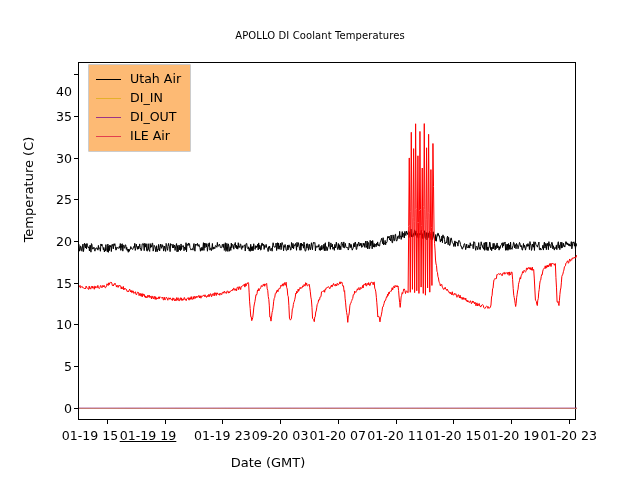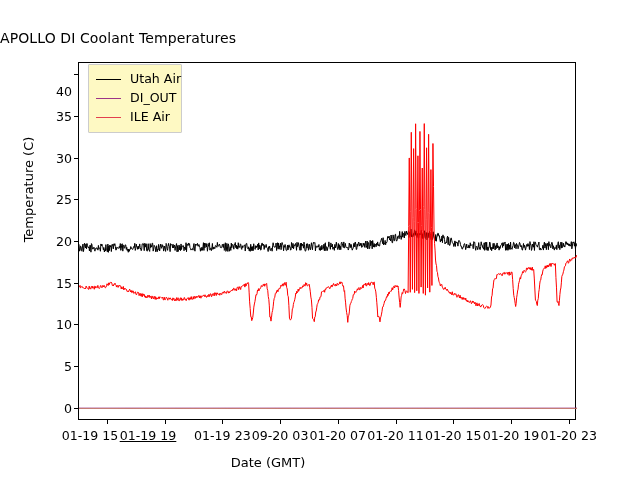--- a/index.html
+++ b/index.html
@@ -1,22 +1,22 @@
 <!DOCTYPE html>
 <html><head>
 <meta charset="utf-8">
 <style>
   html,body{margin:0;padding:0;background:#ffffff;}
   body{width:640px;height:480px;overflow:hidden;
        font-family:"DejaVu Sans","Liberation Sans",sans-serif;color:#000;}
   #figure{position:relative;width:640px;height:480px;background:#ffffff;}
 
   #chart-title{
-    position:absolute;left:0;top:30px;width:640px;text-align:left;
-    font-size:14px;color:#000;letter-spacing:0.1px;
+    position:absolute;left:0;top:30px;width:640px;text-align:center;
+    font-size:10px;color:#000;letter-spacing:0.1px;
   }
 
   
   #plot-frame{
     position:absolute;left:78px;top:62px;width:498px;height:358px;
     border:1.05px solid #000;box-sizing:border-box;background:transparent;
   }
   #plot-svg{position:absolute;left:0;top:0;width:498px;height:358px;display:block;}
 
   #ylabel{
@@ -34,22 +34,22 @@
   #ytick-labels{position:absolute;left:0px;top:0;width:72px;height:480px;}
   .ytick-mark{position:absolute;left:74px;width:4px;height:1px;background:#000;}
 
   .xtick-label{position:absolute;top:428px;font-size:12.6px;color:#000;
      transform:translateX(-50%);white-space:nowrap;}
   .xtick-mark{position:absolute;top:420px;width:1px;height:4px;background:#000;}
 
   
   #legend{
     position:absolute;left:88px;top:64px;
-    background:#fef9c3;border:0.9px solid #cccccc;border-radius:1px;
-    padding:5px 0 5px 7px;
+    background:#fdba74;border:0.9px solid #cccccc;border-radius:1px;
+    padding:5px 9px 5px 7px;
   }
   .legend-row{display:flex;align-items:center;height:19px;}
   .legend-swatch{width:25px;height:0;border-top-width:1.5px;border-top-style:solid;
      margin-right:9px;flex:0 0 25px;}
   .legend-text{font-size:12.6px;color:#000;line-height:1;white-space:nowrap;}
 </style>
 </head>
 <body>
 
 <div id="figure">
@@ -90,20 +90,24 @@
         <polyline points="0.00,224.23 0.51,223.91 1.02,222.38 1.53,224.76 2.04,224.46 2.55,223.69 3.06,223.28 3.57,224.62 4.08,224.75 4.59,224.83 5.09,225.19 5.60,225.86 6.11,225.02 6.62,225.78 7.13,223.04 7.64,224.39 8.15,224.62 8.66,225.25 9.17,226.10 9.68,226.43 10.19,223.12 10.70,225.52 11.21,225.25 11.72,226.15 12.23,223.56 12.74,223.36 13.25,225.24 13.76,223.15 14.26,224.45 14.77,224.53 15.28,226.27 15.79,223.07 16.30,223.37 16.81,225.11 17.32,223.69 17.83,224.24 18.34,224.62 18.85,222.37 19.36,224.86 19.87,224.94 20.38,225.50 20.89,224.63 21.40,222.75 21.91,222.43 22.42,223.78 22.93,224.79 23.44,223.76 23.94,222.28 24.45,224.00 24.96,222.81 25.47,222.63 25.98,224.58 26.51,224.67 27.03,224.25 27.56,222.44 28.08,220.75 28.61,221.97 29.13,222.62 29.66,219.83 30.18,221.74 30.71,219.88 31.23,219.39 31.76,220.13 32.28,219.20 32.81,219.96 33.33,222.59 33.86,222.12 34.38,223.03 34.91,221.13 35.43,221.49 35.96,220.11 36.48,221.42 37.01,222.10 37.53,224.07 38.06,222.21 38.58,223.08 39.11,224.45 39.63,223.02 40.15,222.09 40.68,223.18 41.20,222.65 41.73,223.15 42.25,225.97 42.78,223.89 43.30,225.41 43.83,226.04 44.35,223.48 44.88,227.00 45.40,225.11 45.93,225.72 46.45,225.54 46.98,226.61 47.50,226.49 48.03,228.48 48.55,228.55 49.08,227.80 49.60,228.79 50.13,227.33 50.65,226.16 51.18,227.28 51.70,229.00 52.23,227.43 52.75,229.65 53.28,229.47 53.80,227.65 54.33,228.13 54.85,230.57 55.38,230.09 55.90,229.38 56.43,228.73 56.95,231.18 57.48,231.86 58.00,230.57 58.53,229.22 59.05,229.54 59.58,229.46 60.10,232.69 60.63,230.92 61.15,230.17 61.68,232.86 62.20,233.20 62.73,230.68 63.25,233.86 63.78,230.61 64.30,231.07 64.83,232.58 65.35,231.47 65.88,234.14 66.40,232.93 66.91,234.91 67.42,233.59 67.93,234.89 68.44,234.30 68.95,232.00 69.46,233.36 69.97,234.24 70.48,232.36 70.99,234.54 71.49,233.44 72.00,233.49 72.51,235.95 73.02,232.91 73.53,233.99 74.04,235.22 74.55,235.93 75.06,233.22 75.57,233.67 76.08,236.31 76.59,233.70 77.10,236.51 77.61,234.78 78.12,236.04 78.63,235.19 79.14,235.67 79.65,233.84 80.16,235.83 80.66,233.94 81.17,233.74 81.68,234.27 82.19,234.80 82.70,234.91 83.21,234.91 83.72,234.13 84.23,236.78 84.74,237.02 85.25,234.15 85.76,236.68 86.27,236.77 86.78,235.61 87.29,234.09 87.80,234.80 88.31,235.67 88.82,237.28 89.33,235.13 89.84,234.65 90.34,235.03 90.85,236.33 91.36,234.83 91.87,236.09 92.38,236.57 92.89,236.05 93.40,237.51 93.91,234.83 94.42,236.36 94.93,235.36 95.44,237.79 95.95,237.04 96.46,236.34 96.97,237.97 97.48,234.66 97.99,236.91 98.50,237.06 99.01,234.68 99.52,236.57 100.02,238.06 100.53,237.60 101.04,235.29 101.55,234.84 102.06,237.18 102.57,234.89 103.08,237.61 103.59,236.12 104.10,236.91 104.61,236.93 105.12,234.56 105.63,234.71 106.14,236.84 106.65,236.27 107.16,237.68 107.67,235.83 108.18,235.55 108.69,235.32 109.19,234.58 109.70,236.85 110.21,237.13 110.72,234.85 111.23,234.57 111.74,236.38 112.25,233.58 112.76,236.18 113.27,236.24 113.78,236.25 114.29,233.58 114.80,236.10 115.31,234.58 115.82,233.23 116.33,235.35 116.84,234.02 117.35,233.25 117.86,234.70 118.37,233.54 118.87,234.00 119.38,233.21 119.89,232.39 120.40,234.97 120.91,232.93 121.42,232.93 121.93,235.22 122.44,233.09 122.95,232.97 123.46,233.14 123.97,233.26 124.48,232.23 124.99,232.43 125.50,233.53 126.01,231.76 126.52,233.45 127.03,233.31 127.54,234.41 128.05,232.78 128.55,232.62 129.06,233.91 129.57,231.62 130.08,231.37 130.59,233.54 131.10,231.16 131.61,230.67 132.12,232.70 132.63,233.72 133.14,231.37 133.65,232.29 134.16,230.39 134.67,231.39 135.18,232.98 135.69,229.75 136.20,229.71 136.71,230.96 137.22,232.58 137.72,229.93 138.23,229.84 138.74,231.00 139.25,231.68 139.76,231.12 140.27,230.44 140.78,232.28 141.29,230.68 141.80,230.15 142.31,231.37 142.82,231.64 143.33,229.38 143.84,229.40 144.35,229.11 144.86,230.31 145.37,228.13 145.88,228.89 146.39,229.88 146.90,229.88 147.40,230.38 147.91,228.37 148.42,227.80 148.93,228.78 149.44,230.13 149.95,228.53 150.46,229.75 150.97,228.86 151.48,227.97 151.99,228.19 152.50,227.50 153.01,228.03 153.52,226.38 154.03,227.17 154.54,225.27 155.05,225.25 155.56,226.83 156.07,227.51 156.57,225.96 157.08,225.95 157.59,227.76 158.10,224.43 158.61,224.30 159.12,223.80 159.63,226.69 160.14,225.37 160.65,223.66 161.16,225.02 161.67,226.55 162.19,223.57 162.72,223.54 163.24,222.96 163.77,222.92 164.29,222.10 164.82,222.17 165.34,221.15 165.87,224.12 166.39,220.61 166.92,223.09 167.44,221.98 167.98,220.30 168.53,220.94 169.07,219.41 169.61,220.49 170.11,229.14 170.62,238.82 171.20,245.52 171.77,253.77 172.26,253.82 172.74,257.65 173.22,256.53 173.76,254.48 174.30,250.02 174.84,244.16 175.38,240.95 175.92,238.66 176.47,235.09 177.01,231.58 177.55,231.96 178.03,230.74 178.51,227.14 178.99,227.93 179.47,225.63 179.95,227.89 180.43,226.17 180.92,226.13 181.40,225.00 181.88,224.28 182.36,222.54 182.84,223.49 183.32,223.43 183.80,223.17 184.28,221.39 184.77,222.43 185.25,220.89 185.73,223.28 186.21,221.22 186.69,221.34 187.17,221.11 187.65,220.45 188.19,225.85 188.73,227.34 189.28,233.63 189.82,236.39 190.32,242.85 190.83,254.07 191.41,253.95 191.98,258.13 192.52,254.22 193.07,249.51 193.61,247.42 194.15,243.78 194.69,238.24 195.23,235.35 195.77,234.29 196.31,230.63 196.83,229.76 197.34,230.12 197.86,227.37 198.38,227.03 198.89,228.82 199.41,227.48 199.92,225.92 200.44,225.00 200.95,225.57 201.47,223.78 201.98,222.13 202.50,223.14 203.01,222.69 203.53,220.89 204.05,223.17 204.56,220.70 205.08,221.27 205.59,219.64 206.11,222.37 206.62,220.84 207.14,219.21 207.68,224.46 208.22,225.96 208.76,232.36 209.30,233.69 209.88,242.69 210.46,255.05 210.94,256.12 211.42,257.13 211.90,256.22 212.39,255.72 212.88,251.21 213.37,245.68 213.87,245.40 214.36,241.46 214.84,239.41 215.32,238.27 215.80,236.28 216.28,233.97 216.76,230.20 217.24,230.86 217.72,228.21 218.21,229.80 218.69,228.65 219.17,226.05 219.65,228.28 220.13,226.91 220.61,225.84 221.09,224.42 221.57,225.51 222.08,224.53 222.58,225.20 223.09,224.89 223.59,222.96 224.10,222.85 224.61,223.58 225.11,221.45 225.62,222.61 226.12,223.09 226.63,219.67 227.14,221.69 227.66,220.26 228.17,222.86 228.69,222.73 229.20,222.32 229.72,221.84 230.23,221.26 230.78,224.80 231.32,228.79 231.86,234.14 232.40,236.82 232.98,244.34 233.55,255.26 234.13,256.11 234.71,256.70 235.29,258.67 235.77,253.96 236.25,253.68 236.73,249.01 237.21,248.02 237.69,244.86 238.17,241.67 238.66,240.64 239.14,239.58 239.62,236.82 240.10,237.23 240.58,236.88 241.06,233.89 241.54,233.95 242.02,233.28 242.50,228.95 243.03,228.75 243.55,228.14 244.08,228.71 244.60,228.21 245.13,227.18 245.65,229.28 246.18,226.09 246.70,226.63 247.23,224.71 247.75,225.11 248.28,224.55 248.80,224.36 249.33,223.54 249.85,224.10 250.38,225.41 250.90,225.77 251.43,224.07 251.95,223.17 252.48,222.08 253.00,224.06 253.53,222.07 254.05,222.44 254.58,220.47 255.10,221.46 255.63,222.49 256.15,223.12 256.68,221.09 257.20,221.74 257.73,222.91 258.25,220.30 258.78,221.37 259.30,221.80 259.83,220.86 260.34,220.87 260.86,218.82 261.37,220.80 261.89,218.90 262.40,219.37 262.92,219.17 263.43,221.56 263.98,223.37 264.52,222.92 265.06,228.32 265.60,227.69 266.08,235.23 266.56,239.15 267.04,244.92 267.62,249.42 268.20,252.58 268.78,259.35 269.30,252.85 269.81,252.58 270.33,248.94 270.85,242.76 271.37,240.64 271.86,240.32 272.34,238.52 272.82,237.48 273.30,235.90 273.78,235.39 274.26,231.63 274.74,231.76 275.22,231.22 275.70,228.03 276.23,228.99 276.75,229.52 277.28,228.43 277.80,227.95 278.33,225.87 278.85,226.98 279.38,225.19 279.90,224.52 280.43,226.66 280.95,226.92 281.48,224.53 282.00,225.32 282.53,225.23 283.05,225.13 283.58,222.51 284.10,225.02 284.63,221.96 285.15,221.08 285.68,221.27 286.20,222.19 286.73,220.01 287.25,223.06 287.73,222.80 288.21,220.44 288.70,220.75 289.18,221.94 289.66,219.56 290.14,220.49 290.62,222.47 291.10,222.47 291.58,219.87 292.10,219.87 292.61,219.02 293.13,219.30 293.64,219.65 294.16,221.77 294.68,219.36 295.19,218.95 295.73,225.19 296.27,226.27 296.82,228.88 297.36,234.34 297.84,239.78 298.32,245.99 298.80,254.01 299.34,253.42 299.88,253.34 300.42,255.08 300.97,258.87 301.48,254.92 302.00,253.48 302.51,251.10 303.03,248.27 303.54,244.12 304.06,243.94 304.57,242.16 305.08,240.49 305.58,237.96 306.09,238.13 306.59,237.34 307.10,235.23 307.61,233.70 308.11,234.16 308.62,231.15 309.12,232.56 309.63,229.41 310.13,230.85 310.64,228.95 311.14,228.68 311.65,228.08 312.15,228.42 312.66,226.86 313.16,224.72 313.67,226.86 314.17,224.83 314.68,223.35 315.16,223.54 315.64,224.97 316.12,222.43 316.60,223.26 317.08,222.83 317.57,223.77 318.05,222.50 318.53,223.95 319.01,223.03 319.59,227.58 320.16,234.92 320.67,239.41 321.17,244.37 321.66,239.66 322.14,233.90 322.62,232.43 323.16,229.60 323.70,230.61 324.24,228.36 324.78,226.01 325.36,226.02 325.94,227.69 326.51,230.54 327.09,228.75 327.67,227.81 328.15,228.49 328.63,229.45 329.11,229.73 329.69,163.44 330.27,94.94 330.77,162.60 331.28,229.29 331.78,148.71 332.29,69.29 332.87,147.05 333.44,226.32 334.02,154.55 334.60,85.63 335.10,158.60 335.61,229.61 336.11,146.52 336.62,60.78 337.20,145.35 337.77,227.79 338.35,159.19 338.93,92.77 339.43,159.46 339.94,230.42 340.44,147.43 340.95,68.42 341.53,146.55 342.10,224.09 342.68,162.77 343.26,105.00 343.76,168.27 344.27,230.43 344.77,143.70 345.28,60.60 345.86,146.48 346.43,232.18 347.01,156.20 347.59,84.78 348.09,156.06 348.60,224.99 349.11,149.63 349.61,71.28 350.19,150.89 350.77,229.18 351.34,168.55 351.92,106.60 352.43,164.64 352.93,222.46 353.44,152.02 353.94,80.51 354.52,123.55 355.10,172.27 355.58,180.69 356.06,187.08 356.54,197.05 357.02,200.99 357.50,202.53 357.98,208.29 358.46,209.41 358.94,213.59 359.43,214.87 359.91,218.18 360.39,219.59 360.87,220.65 361.35,222.97 361.83,221.52 362.31,221.79 362.79,221.33 363.28,224.05 363.76,224.79 364.24,225.82 364.72,226.53 365.20,225.35 365.68,225.93 366.16,224.26 366.64,225.93 367.12,226.28 367.61,227.38 368.09,226.03 368.61,227.04 369.14,228.35 369.66,228.27 370.19,229.79 370.71,229.19 371.24,230.82 371.76,229.27 372.29,230.26 372.81,231.82 373.34,228.76 373.86,231.85 374.38,231.97 374.89,231.82 375.41,230.39 375.92,231.64 376.44,231.12 376.95,230.66 377.47,233.13 377.99,234.29 378.50,233.66 379.02,231.84 379.53,231.74 380.05,233.62 380.56,235.01 381.08,232.20 381.59,235.01 382.11,234.92 382.62,234.40 383.14,236.40 383.66,234.54 384.17,236.46 384.69,234.59 385.20,235.47 385.72,235.58 386.23,236.97 386.75,235.10 387.26,237.97 387.78,237.21 388.30,239.01 388.81,237.40 389.33,238.75 389.84,238.65 390.36,239.56 390.87,238.62 391.39,237.72 391.90,239.18 392.42,240.70 392.94,239.96 393.45,237.94 393.97,239.49 394.48,238.44 395.00,239.67 395.51,240.79 396.03,239.15 396.54,241.59 397.06,242.88 397.58,240.23 398.09,239.85 398.61,242.98 399.12,241.32 399.64,242.30 400.15,240.45 400.67,242.90 401.18,242.84 401.70,244.07 402.21,243.07 402.73,242.10 403.26,241.73 403.78,241.65 404.31,242.49 404.83,244.69 405.35,245.24 405.88,245.57 406.40,245.17 406.93,243.70 407.45,243.29 407.98,243.13 408.50,243.58 408.99,245.46 409.47,243.71 409.95,244.66 410.43,245.03 410.91,244.90 411.39,244.30 411.97,242.00 412.55,233.99 413.12,232.32 413.59,225.64 414.06,225.37 414.53,219.94 415.00,216.73 415.48,216.37 415.96,215.39 416.44,215.67 416.92,216.01 417.41,215.58 417.89,211.58 418.40,211.72 418.92,211.07 419.43,210.70 419.95,210.95 420.46,211.54 420.98,210.44 421.50,210.70 421.98,210.80 422.46,212.23 422.94,212.76 423.42,212.54 423.90,210.11 424.38,210.50 424.86,209.48 425.34,209.38 425.83,211.26 426.31,210.00 426.79,209.91 427.27,209.64 427.75,210.25 428.23,209.68 428.71,211.35 429.19,209.00 429.68,209.63 430.16,212.45 430.64,208.93 431.12,210.95 431.60,211.84 432.08,210.32 432.56,208.85 433.04,209.49 433.62,216.42 434.20,225.48 434.78,232.41 435.24,234.56 435.71,237.11 436.18,240.58 436.65,243.50 437.13,240.75 437.61,234.80 438.10,231.75 438.58,227.99 439.06,226.23 439.54,221.22 440.05,219.23 440.57,217.24 441.09,214.60 441.60,215.96 442.12,212.81 442.63,211.94 443.15,210.74 443.63,208.55 444.11,209.82 444.59,209.55 445.07,207.31 445.55,208.06 446.03,208.51 446.52,208.88 447.00,208.46 447.48,205.12 447.96,205.02 448.44,206.48 448.92,204.89 449.40,205.30 449.88,204.27 450.37,204.95 450.85,206.23 451.33,204.58 451.81,206.74 452.29,205.42 452.77,207.22 453.25,204.06 453.73,207.27 454.21,206.58 454.70,206.51 455.27,215.06 455.85,226.03 456.43,237.11 456.90,237.77 457.37,238.51 457.84,241.11 458.30,242.55 458.79,237.16 459.27,235.66 459.75,229.16 460.23,226.40 460.71,221.14 461.19,217.69 461.71,217.26 462.22,213.50 462.74,211.48 463.25,211.74 463.77,208.07 464.28,206.53 464.80,205.68 465.28,204.92 465.76,205.40 466.24,202.84 466.72,205.40 467.21,203.32 467.69,204.71 468.17,202.07 468.65,203.83 469.13,202.24 469.61,203.95 470.09,202.53 470.57,200.69 471.06,202.56 471.54,200.55 472.02,203.57 472.50,200.55 472.98,201.07 473.46,200.54 473.94,200.24 474.42,201.10 474.90,201.55 475.39,201.10 475.87,202.34 476.35,200.59 476.93,214.53 477.50,224.86 478.08,238.89 478.55,239.32 479.02,238.46 479.49,240.75 479.96,242.57 480.44,237.22 480.92,231.41 481.40,227.06 481.88,224.95 482.36,219.84 482.84,213.45 483.36,212.03 483.87,211.18 484.39,208.71 484.91,207.07 485.42,203.88 485.94,203.16 486.45,202.76 486.93,200.09 487.41,199.66 487.90,199.34 488.38,197.89 488.86,198.08 489.34,200.29 489.82,199.54 490.30,197.11 490.78,195.96 491.26,198.20 491.74,197.79 492.23,196.68 492.71,197.17 493.19,194.98 493.67,195.48 494.15,194.60 494.63,195.24 495.11,195.17 495.59,194.26 496.08,195.00 496.56,194.98 497.04,194.10 497.52,192.46 498.00,193.15" fill="none" stroke="#ff0000" stroke-width="1" stroke-linejoin="round" stroke-linecap="round"></polyline>
       </svg>
   </div>
 
   <div id="legend">
       <div class="legend-row">
         <span class="legend-swatch" style="border-top-color: rgb(0, 0, 0);"></span>
         <span class="legend-text">Utah Air</span>
       </div>
       <div class="legend-row">
+        <span class="legend-swatch" style="border-top-color: rgb(229, 176, 43);"></span>
+        <span class="legend-text">DI_IN</span>
+      </div>
+      <div class="legend-row">
         <span class="legend-swatch" style="border-top-color: rgb(156, 53, 135);"></span>
         <span class="legend-text">DI_OUT</span>
       </div>
       <div class="legend-row">
         <span class="legend-swatch" style="border-top-color: rgb(227, 64, 78);"></span>
         <span class="legend-text">ILE Air</span>
       </div>
     </div>
 
 <div class="ytick-mark" style="top: 407.512px;"></div>

